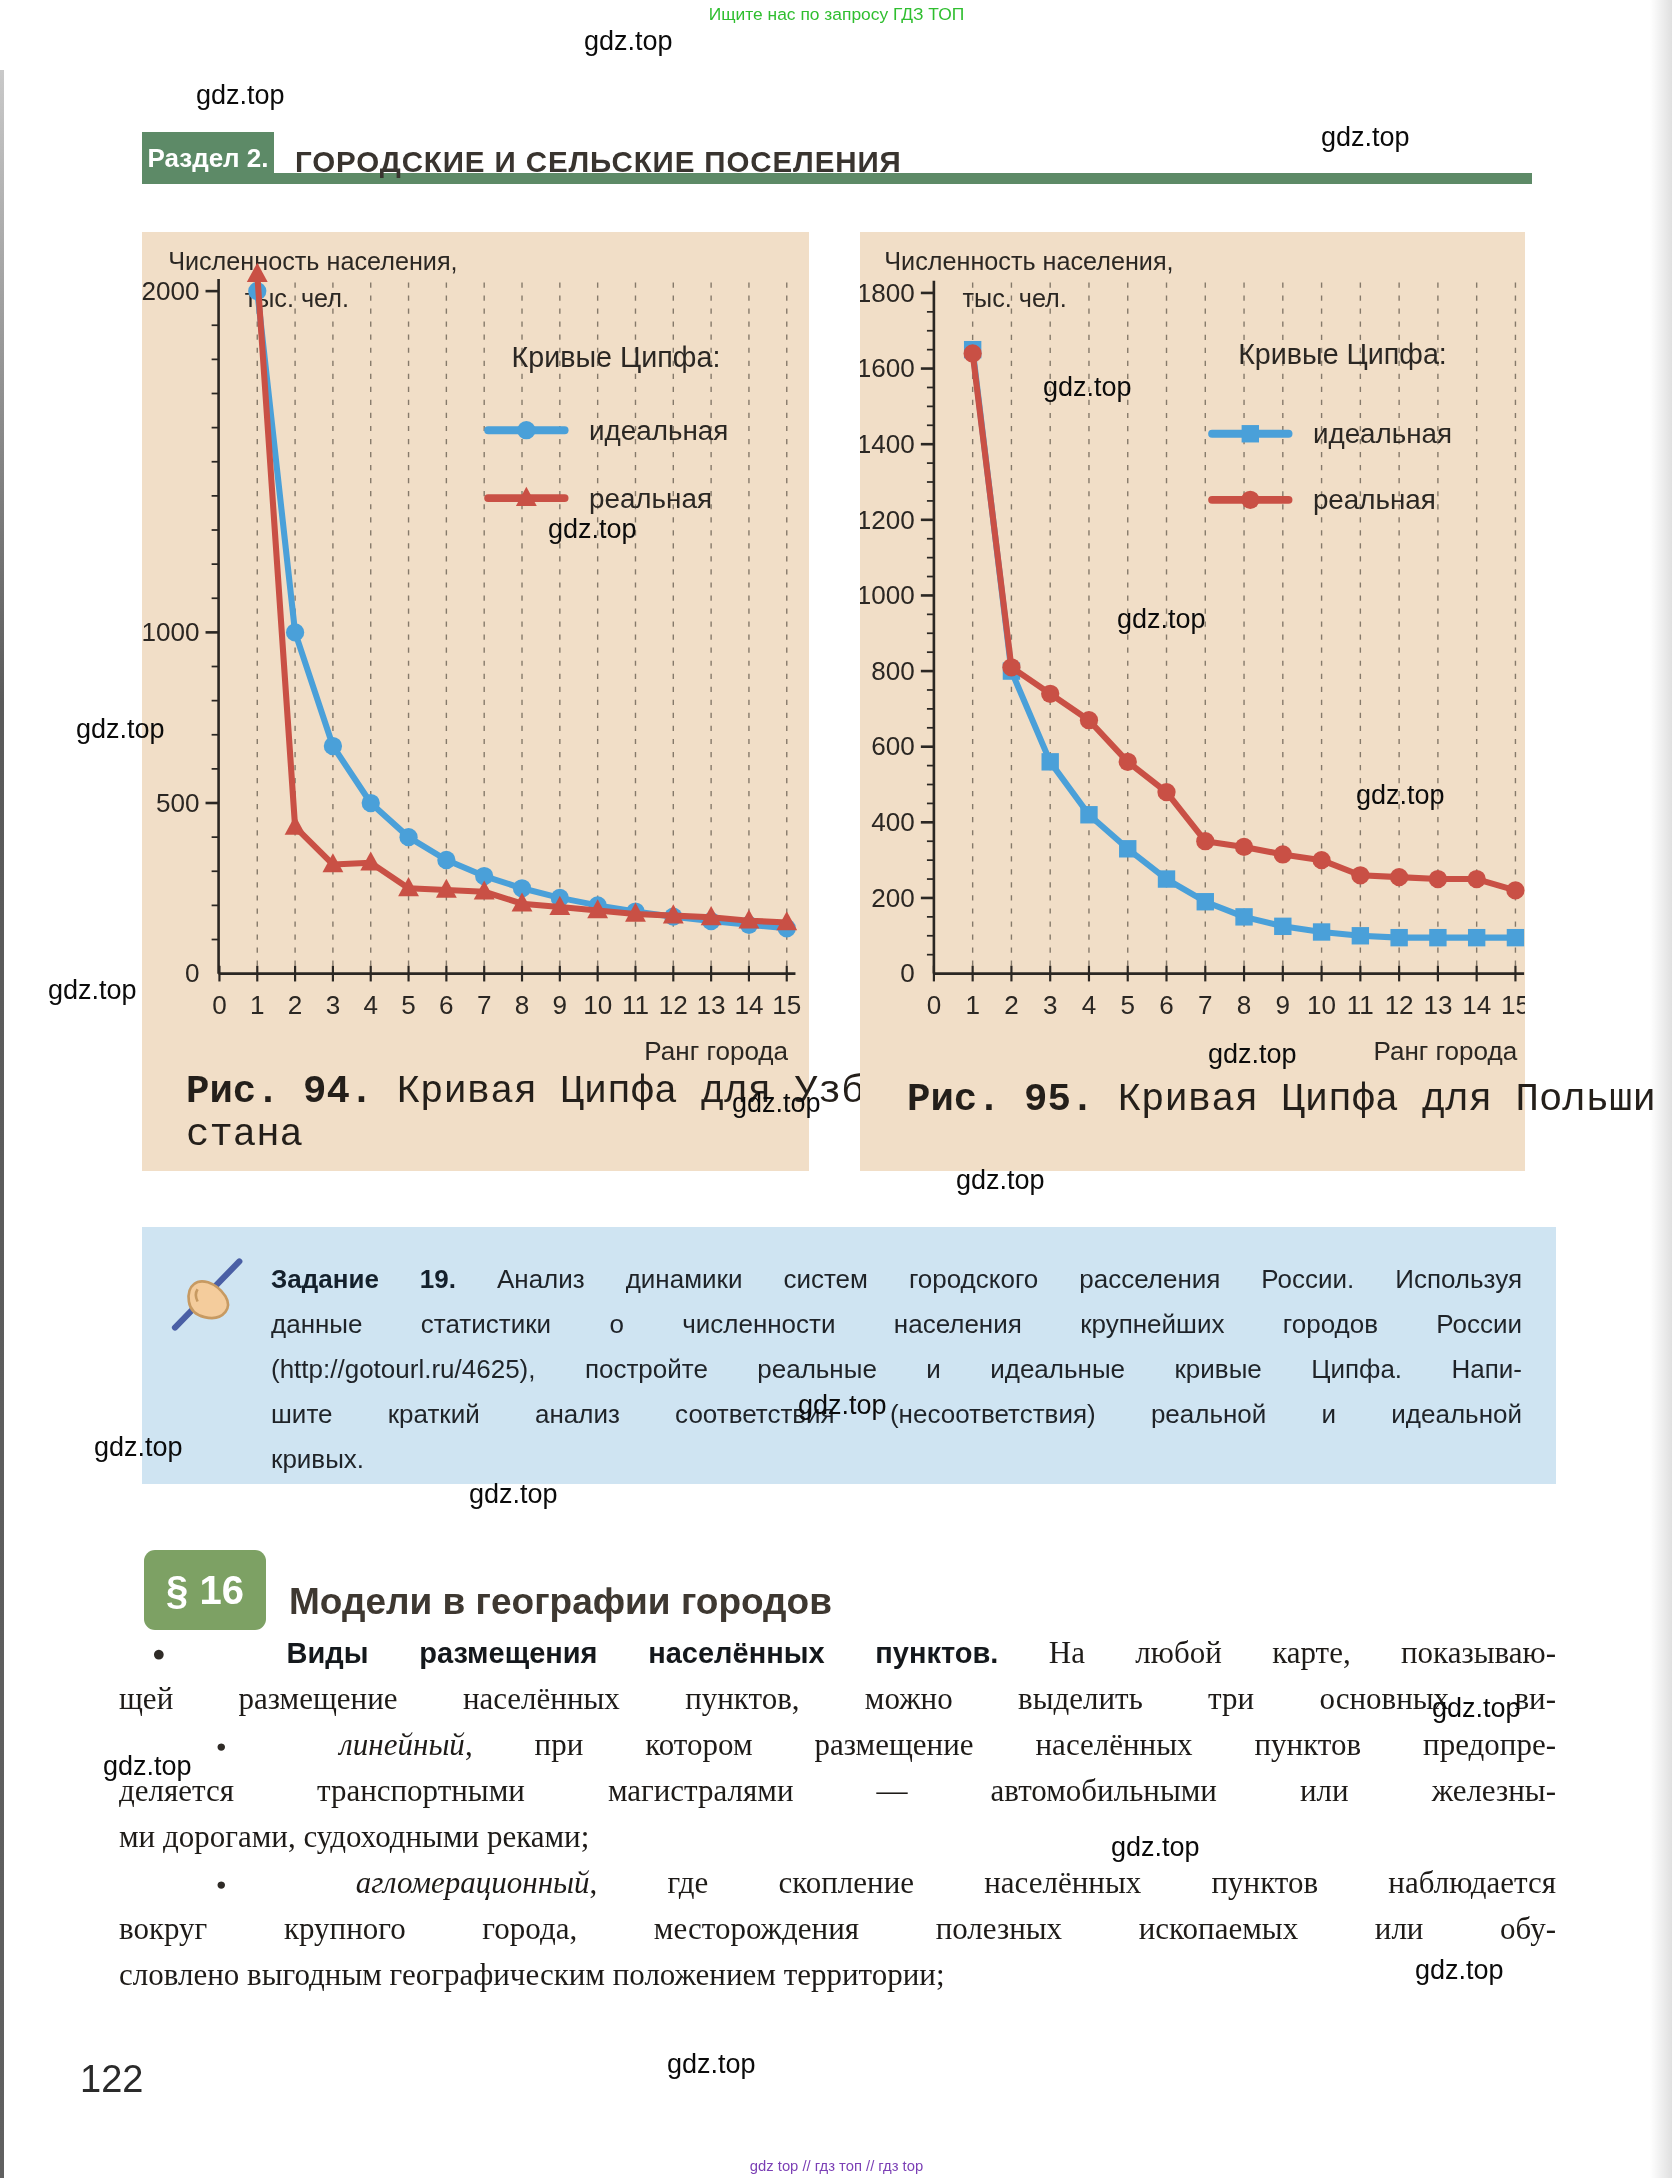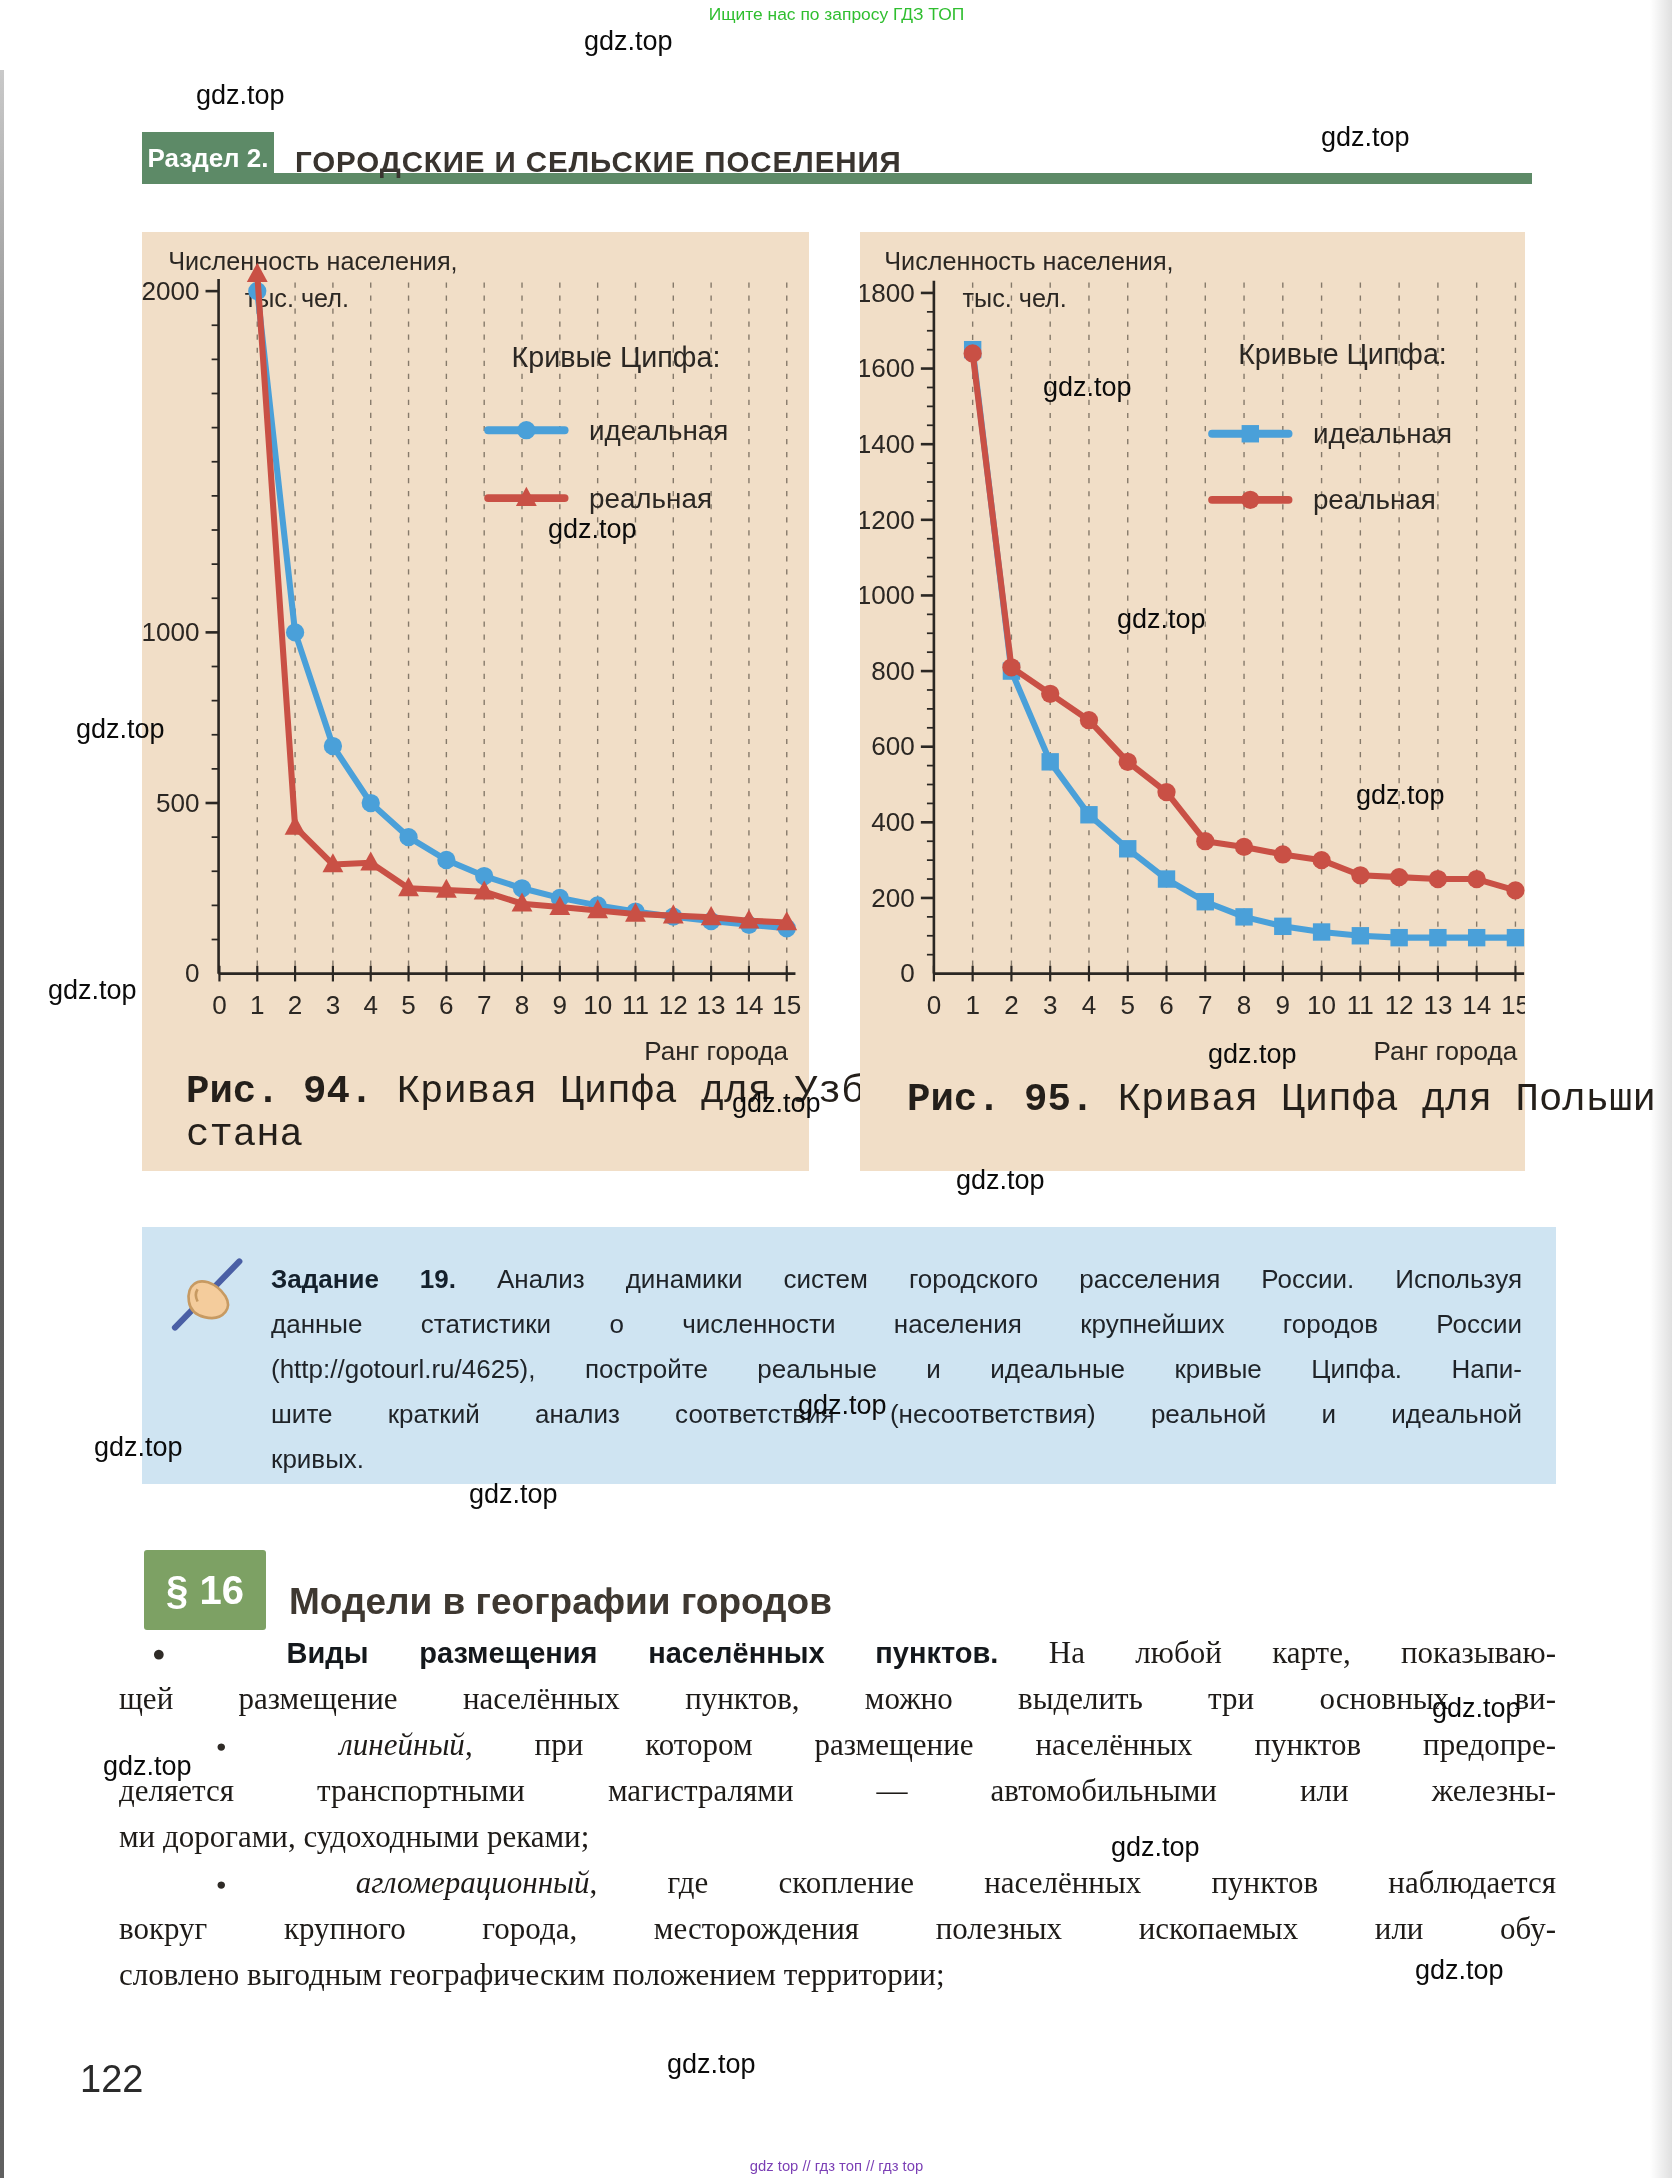--- a/index.html
+++ b/index.html
@@ -24,21 +24,21 @@
   .panel svg{position:absolute;left:0;top:0;}
   .caption{font-family:Liberation Mono, monospace;font-size:39px;color:#241f1a;line-height:43px;white-space:nowrap;margin-left:16px;}
   .caption b{font-weight:bold;}
   
   .task{left:142px;top:1227px;width:1414px;height:257px;background:#cfe4f2;}
   .task-icon{left:26px;top:24px;width:87px;height:87px;}
   .task-text{left:129px;top:29.5px;width:1251px;font-size:26px;color:#1f2328;line-height:45px;}
   .task-text b{color:#14202c;}
   .tline{width:100%;}
   
-  .sec-box{left:144px;top:1550px;width:122px;height:80px;background:#7da164;border-radius:3px;
+  .sec-box{left:144px;top:1550px;width:122px;height:80px;background:#7da164;border-radius:11px;
            color:#fff;font-size:40px;font-weight:bold;display:flex;align-items:center;justify-content:center;}
   .sec-title{left:289px;top:1570px;font-size:37px;font-weight:bold;color:#3e3831;white-space:nowrap;margin-top:11px;}
   
   .body-text{left:119px;top:1630px;width:1437px;font-family:"Liberation Serif",serif;
              font-size:31px;color:#1e1b18;line-height:46px;}
   .bline{width:100%;height:46px;}
   .just{text-align:justify;text-align-last:justify;}
   .bullet1{font-size:22.6px;vertical-align:1.7px;color:#2f2b27;}
   .bullet2{font-size:17.4px;vertical-align:3.5px;color:#2f2b27;}
   .lead-sans{font-family:"Liberation Sans",sans-serif;font-size:29px;font-weight:bold;color:#14181c;margin-left:30px;}

